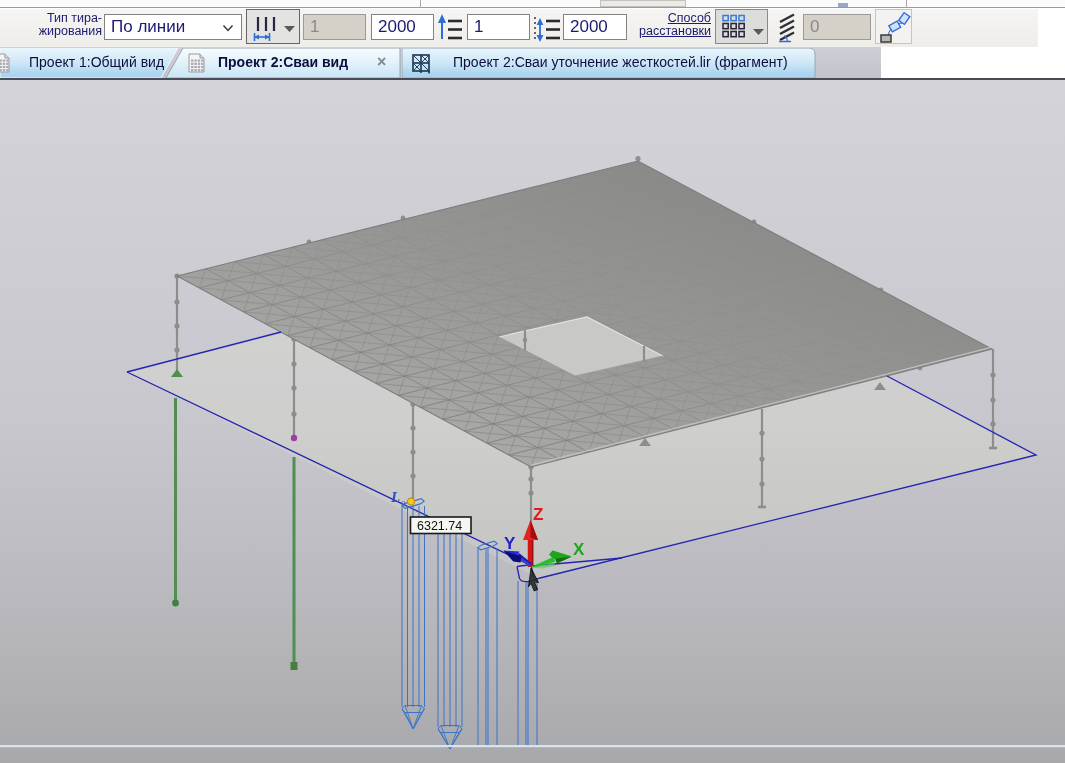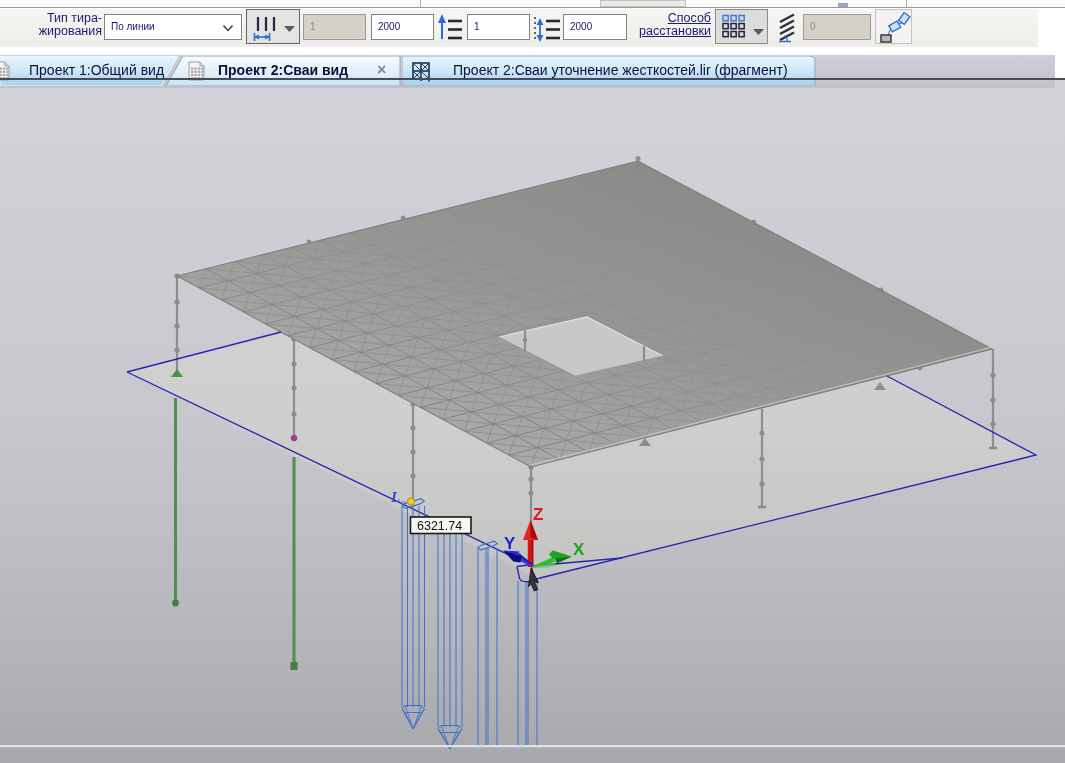--- a/index.html
+++ b/index.html
@@ -3,24 +3,24 @@
 * { margin:0; padding:0; box-sizing:border-box; }
 html,body { width:1065px; height:763px; overflow:hidden; font-family:"Liberation Sans",sans-serif; }
 #page { position:relative; width:1065px; height:763px; background:#fff; }
 #viewport { position:absolute; left:0; top:80px; width:1065px; height:683px;
   background:linear-gradient(180deg,#d3d3d9 0%,#cdcdd3 25%,#c7c7cd 50%,#bcbcc2 70%,#b0b0b4 90%,#a8a8ac 100%); }
 #scene { position:absolute; left:0; top:0; z-index:1; }
 #topstrip { position:absolute; left:0; top:0; width:1065px; height:8px; background:#fbfbfb; border-bottom:1px solid #999; z-index:3; }
 #toolbar { position:absolute; left:0; top:9px; width:1038px; height:38px; background:linear-gradient(180deg,#f6f5f3,#eeede9); z-index:3; }
 .tblabel { position:absolute; color:#1b1b6f; font-size:12.5px; line-height:12.5px; text-align:right; white-space:pre; }
 .tbinput { position:absolute; top:5px; height:26px; border:1px solid #828282; background:#fff; color:#1a1a6e;
-  font-size:10px; line-height:24px; padding-left:6px; }
+  font-size:17px; line-height:24px; padding-left:6px; }
 .tbinput.dis { background:#d5d1c9; color:#8a8a8a; border-color:#9a9a98; }
 .tbbtn { position:absolute; top:0px; height:35px; }
-#tabbar { position:absolute; left:0; top:55px; width:1055px; height:33px; background:linear-gradient(180deg,#cfcfd6,#c2c2cb); z-index:3; }
+#tabbar { position:absolute; left:0; top:47px; width:881px; height:33px; background:linear-gradient(180deg,#cfcfd6,#c2c2cb); z-index:3; }
 #tabline { position:absolute; left:0; top:78px; width:1065px; height:2px; background:#4a4a55; z-index:4; }
 .tab { position:absolute; top:1px; height:30px; }
 .tabtxt { position:absolute; top:6px; font-size:14px; color:#0e0e3e; white-space:nowrap; }
 svg { display:block; }
 </style></head>
 <body>
 <div id="page">
 <div id="viewport"></div>
 <svg id="scene" width="1065" height="763" viewBox="0 0 1065 763">
 <polygon points="127,372 640,246 1036,455 538,578" fill="#f8f8d4" fill-opacity="0.16"></polygon>

